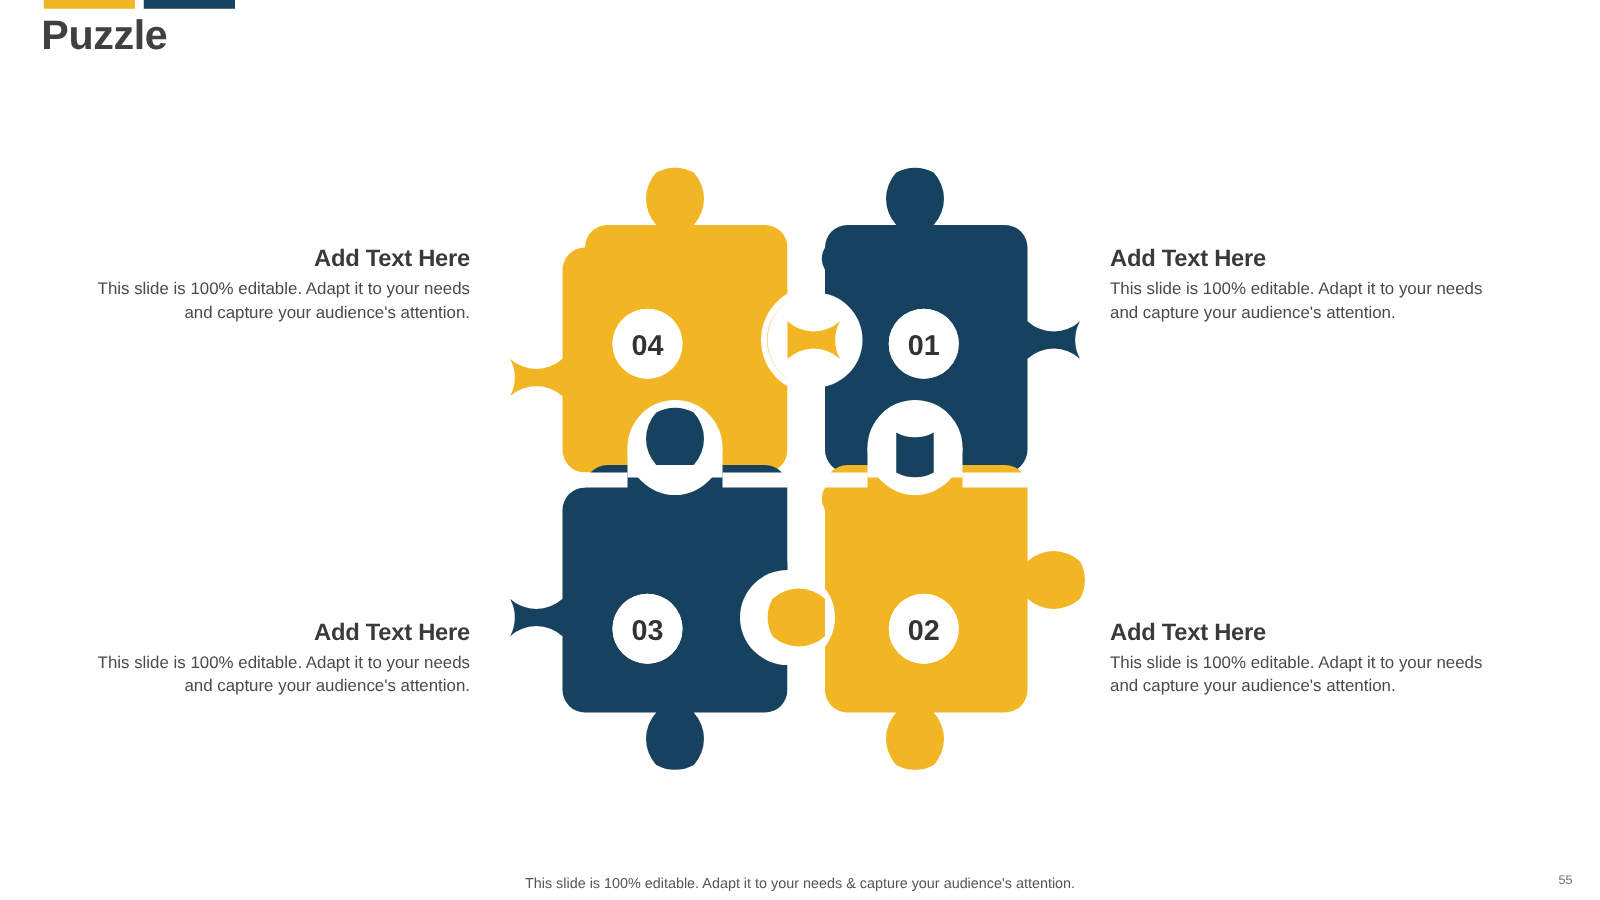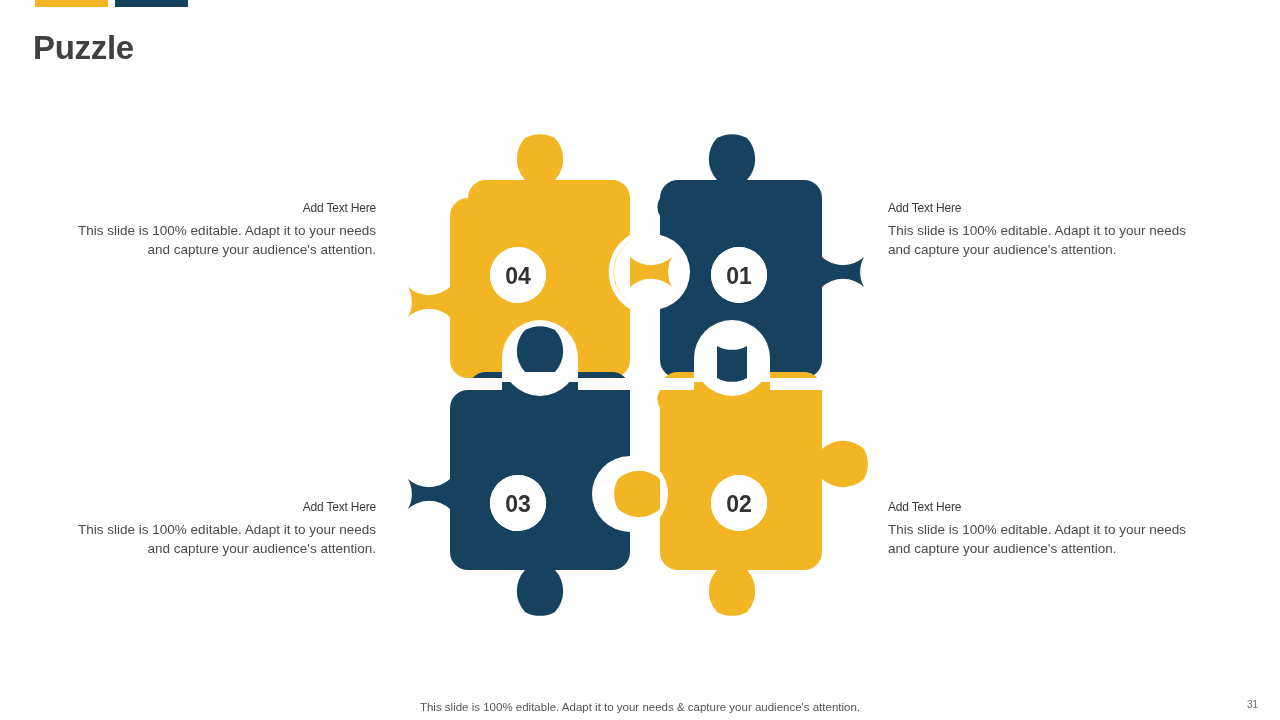--- a/index.html
+++ b/index.html
@@ -23,36 +23,36 @@
     top: 0;
     height: 7px;
   }
   .topbar-yellow { left: 35px;  width: 73px; background: #F2B524; }
   .topbar-navy   { left: 115px; width: 73px; background: #17425F; }
 
   
   .page-title {
     position: absolute;
     left: 33px;
-    top: 26px;
+    top: 6px;
     font-size: 33px;
     font-weight: bold;
     color: #404040;
     letter-spacing: -0.3px;
     line-height: 44px;
   }
 
   
   .txtblock {
     position: absolute;
     width: 318px;
   }
   .txtblock .heading {
-    font-size: 12px;
-    font-weight: normal;
+    font-size: 19px;
+    font-weight: bold;
     color: #3A3A3A;
     line-height: 22px;
     margin-bottom: 3px;
     letter-spacing: -0.2px;
   }
   .txtblock .body {
     font-size: 13.5px;
     color: #4A4A4A;
     line-height: 18.5px;
   }
@@ -318,13 +318,13 @@
       <text class="num-text" x="359" y="146">01</text>
       <circle cx="138" cy="373" r="28" fill="#FFFFFF"></circle>
       <text class="num-text" x="138" y="374">03</text>
       <circle cx="359" cy="373" r="28" fill="#FFFFFF"></circle>
       <text class="num-text" x="359" y="374">02</text>
     </g>
   </svg>
 </div>
 
 <div class="footer-note">This slide is 100% editable. Adapt it to your needs &amp; capture your audience's attention.</div>
-<div class="page-number">31</div>
+<div class="page-number">55</div>
 
 </body></html>

